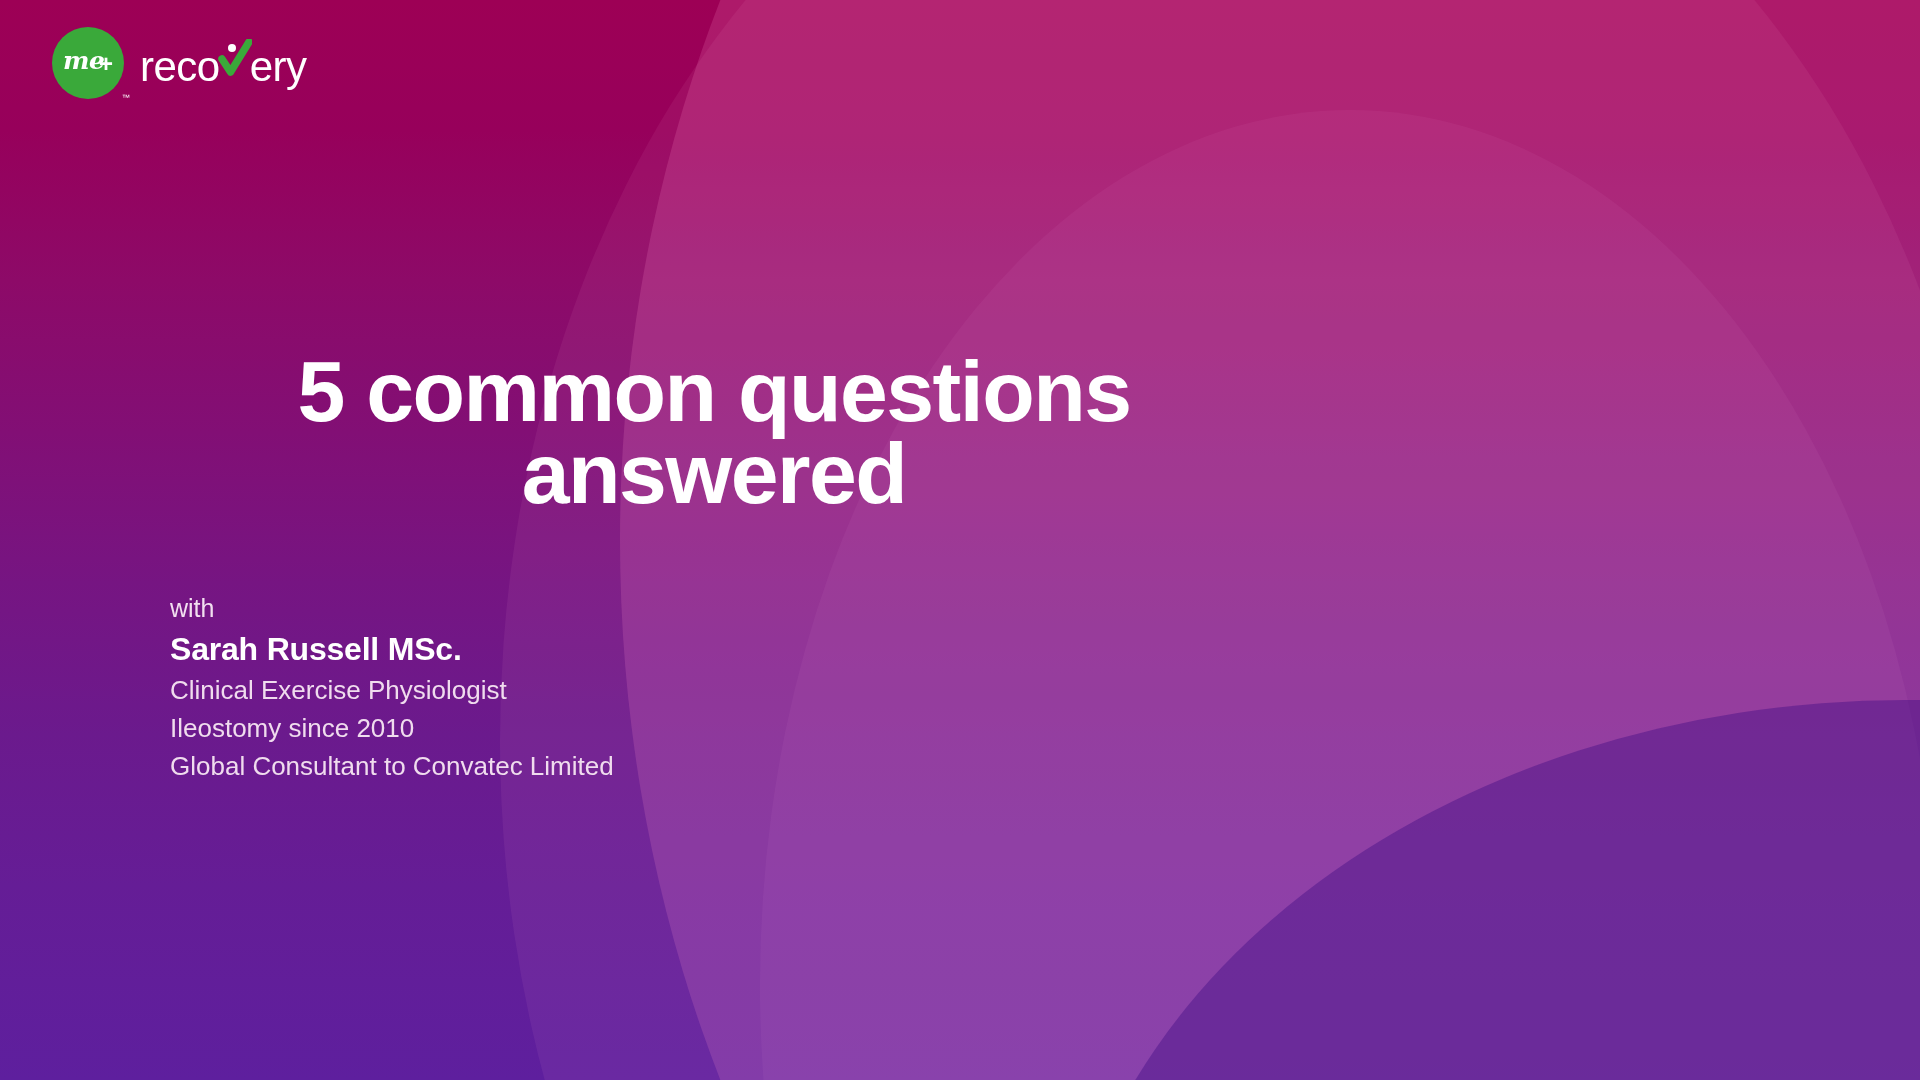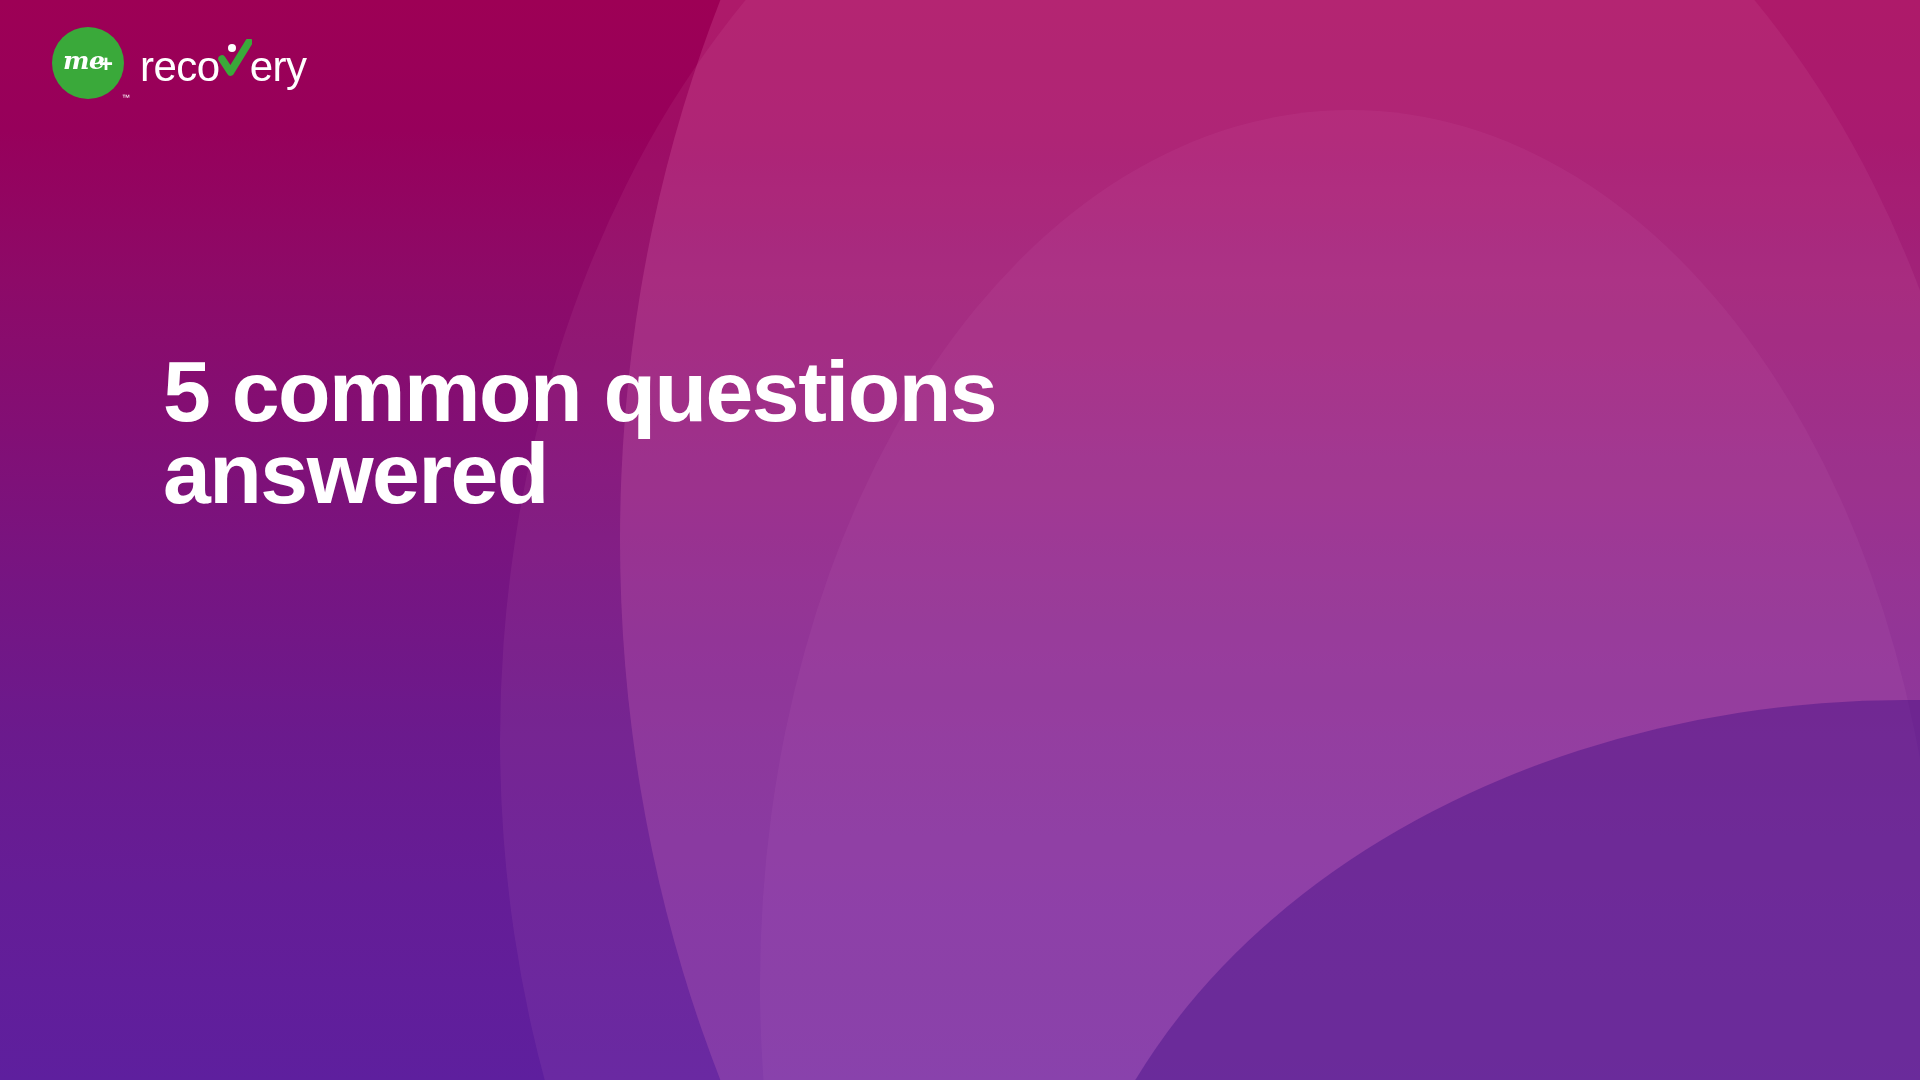--- a/index.html
+++ b/index.html
@@ -152,28 +152,29 @@
     top: 5px;
     width: 8px;
     height: 8px;
     border-radius: 50%;
     background: #ffffff;
   }
 
   
   #headline {
     position: absolute;
-    left: 163px;
+    left: 154px;
     top: 292px;
     width: 1120px;
     color: #ffffff;
     font-size: 86px;
     font-weight: 700;
     line-height: 0.96;
     letter-spacing: -1.5px;
+    text-align: center;
   }
   .headline-line { display: block; white-space: nowrap; }
 
   
   #byline {
     position: absolute;
     left: 170px;
     top: 592px;
     color: #ffffff;
   }
@@ -238,17 +239,24 @@
       </span>
       <span class="wm-part">ery</span>
     </div>
   </div>
 
   <h1 id="headline">
     <span class="headline-line">5 common questions</span>
     <span class="headline-line">answered</span>
   </h1>
 
+  <div id="byline">
+    <div id="byline-with">with</div>
+    <div id="byline-name">Sarah Russell MSc.</div>
+    <div class="byline-credential">Clinical Exercise Physiologist</div>
+    <div class="byline-credential">Ileostomy since 2010</div>
+    <div class="byline-credential">Global Consultant to Convatec Limited</div>
+  </div>
 
   <div id="disclaimer">
   </div>
 
 </div>
 
 </body></html>

